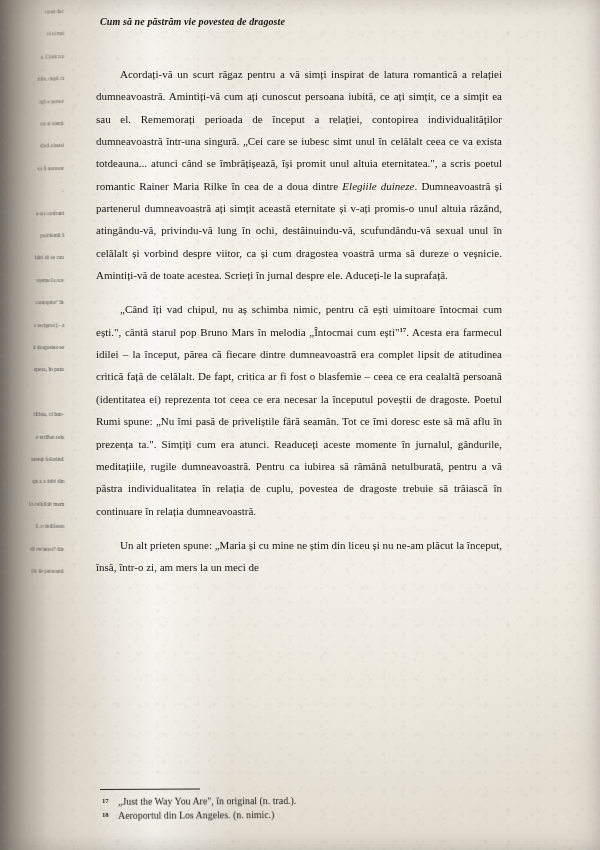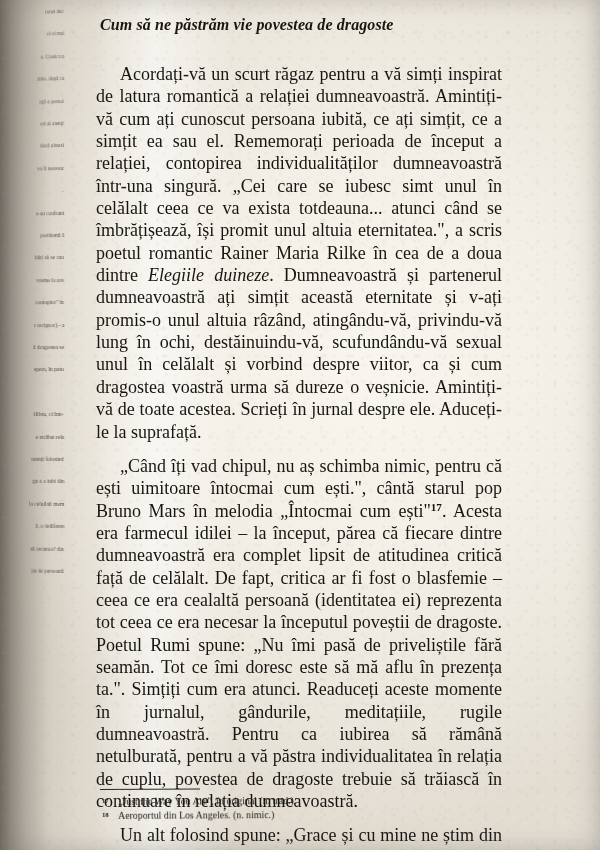--- a/index.html
+++ b/index.html
@@ -108,37 +108,37 @@
     width: 406px;
     height: 850px;
   }
 
   #running-head {
     position: absolute;
     left: 4px;
     top: 16px;
     font-style: italic;
     font-weight: bold;
-    font-size: 16px;
+    font-size: 10px;
     letter-spacing: .1px;
     color: #18160f;
     white-space: nowrap;
     filter: blur(.1px);
   }
 
   #body-copy {
     position: absolute;
     left: 0;
     top: 63px;
     width: 406px;
   }
 
   .para {
     margin: 0;
-    font-size: 18px;
+    font-size: 11px;
     line-height: 22.35px;
     color: #171512;
     text-align: justify;
     text-indent: 24px;
     hyphens: none;
     filter: blur(.12px);
   }
   .para + .para { margin-top: 12px; }
 
   .para i, .para em { font-style: italic; }
@@ -229,21 +229,21 @@
       <p class="para">
         <span>Acordați-vă un scurt răgaz pentru a vă simți inspirat de latura romantică a relației dumneavoastră. Amintiți-vă cum ați cunoscut persoana iubită, ce ați simțit, ce a simțit ea sau el. Rememorați perioada de început a relației, contopirea individualităților dumneavoastră într-una singură. „Cei care se iubesc simt unul în celălalt ceea ce va exista totdeauna... atunci când se îmbrățișează, își promit unul altuia eternitatea.", a scris poetul romantic Rainer Maria Rilke în cea de a doua dintre </span><i>Elegiile duineze</i><span>. Dumneavoastră și partenerul dumneavoastră ați simțit această eternitate și v-ați promis-o unul altuia râzând, atingându-vă, privindu-vă lung în ochi, destăinuindu-vă, scufundându-vă sexual unul în celălalt și vorbind despre viitor, ca și cum dragostea voastră urma să dureze o veșnicie. Amintiți-vă de toate acestea. Scrieți în jurnal despre ele. Aduceți-le la suprafață.</span>
       </p>
 
       <p class="para">
         <span>„Când îți vad chipul, nu aș schimba nimic, pentru că ești uimitoare întocmai cum ești.", cântă starul pop Bruno Mars în melodia „Întocmai cum ești"</span><sup class="fn-ref">17</sup><span>. Acesta era farmecul idilei – la început, părea că fiecare dintre dumneavoastră era complet lipsit de atitudinea critică față de celălalt. De fapt, critica ar fi fost o blasfemie – ceea ce era cealaltă persoană (identitatea ei) reprezenta tot ceea ce era necesar la începutul poveștii de dragoste. Poetul Rumi spune: „Nu îmi pasă de priveliștile fără seamăn. Tot ce îmi doresc este să mă aflu în prezența ta.". Simțiți cum era atunci. Readuceți aceste momente în jurnalul, gândurile, meditațiile, rugile dumneavoastră. Pentru ca iubirea să rămână netulburată, pentru a vă păstra individualitatea în relația de cuplu, povestea de dragoste trebuie să trăiască în continuare în relația dumneavoastră.</span>
       </p>
 
 
       <p class="para">
-        <span>Un alt folosind spune: „Grace și cu mine ne știm din liceu și nu ne-am plăcut la început, însă, într-o zi, am mers la un meci de</span>
+        <span>Un alt prieten spune: „Maria și cu mine ne știm din liceu și nu ne-am plăcut la început, însă, într-o zi, am mers la un meci de</span>
       </p>
 
     </div>
 
     <div id="footnotes">
       <div id="footnote-rule"></div>
 
       <div class="footnote">
         <span class="fn-num">17</span><span>„Just the Way You Are", în original (n. trad.).</span>
       </div>

